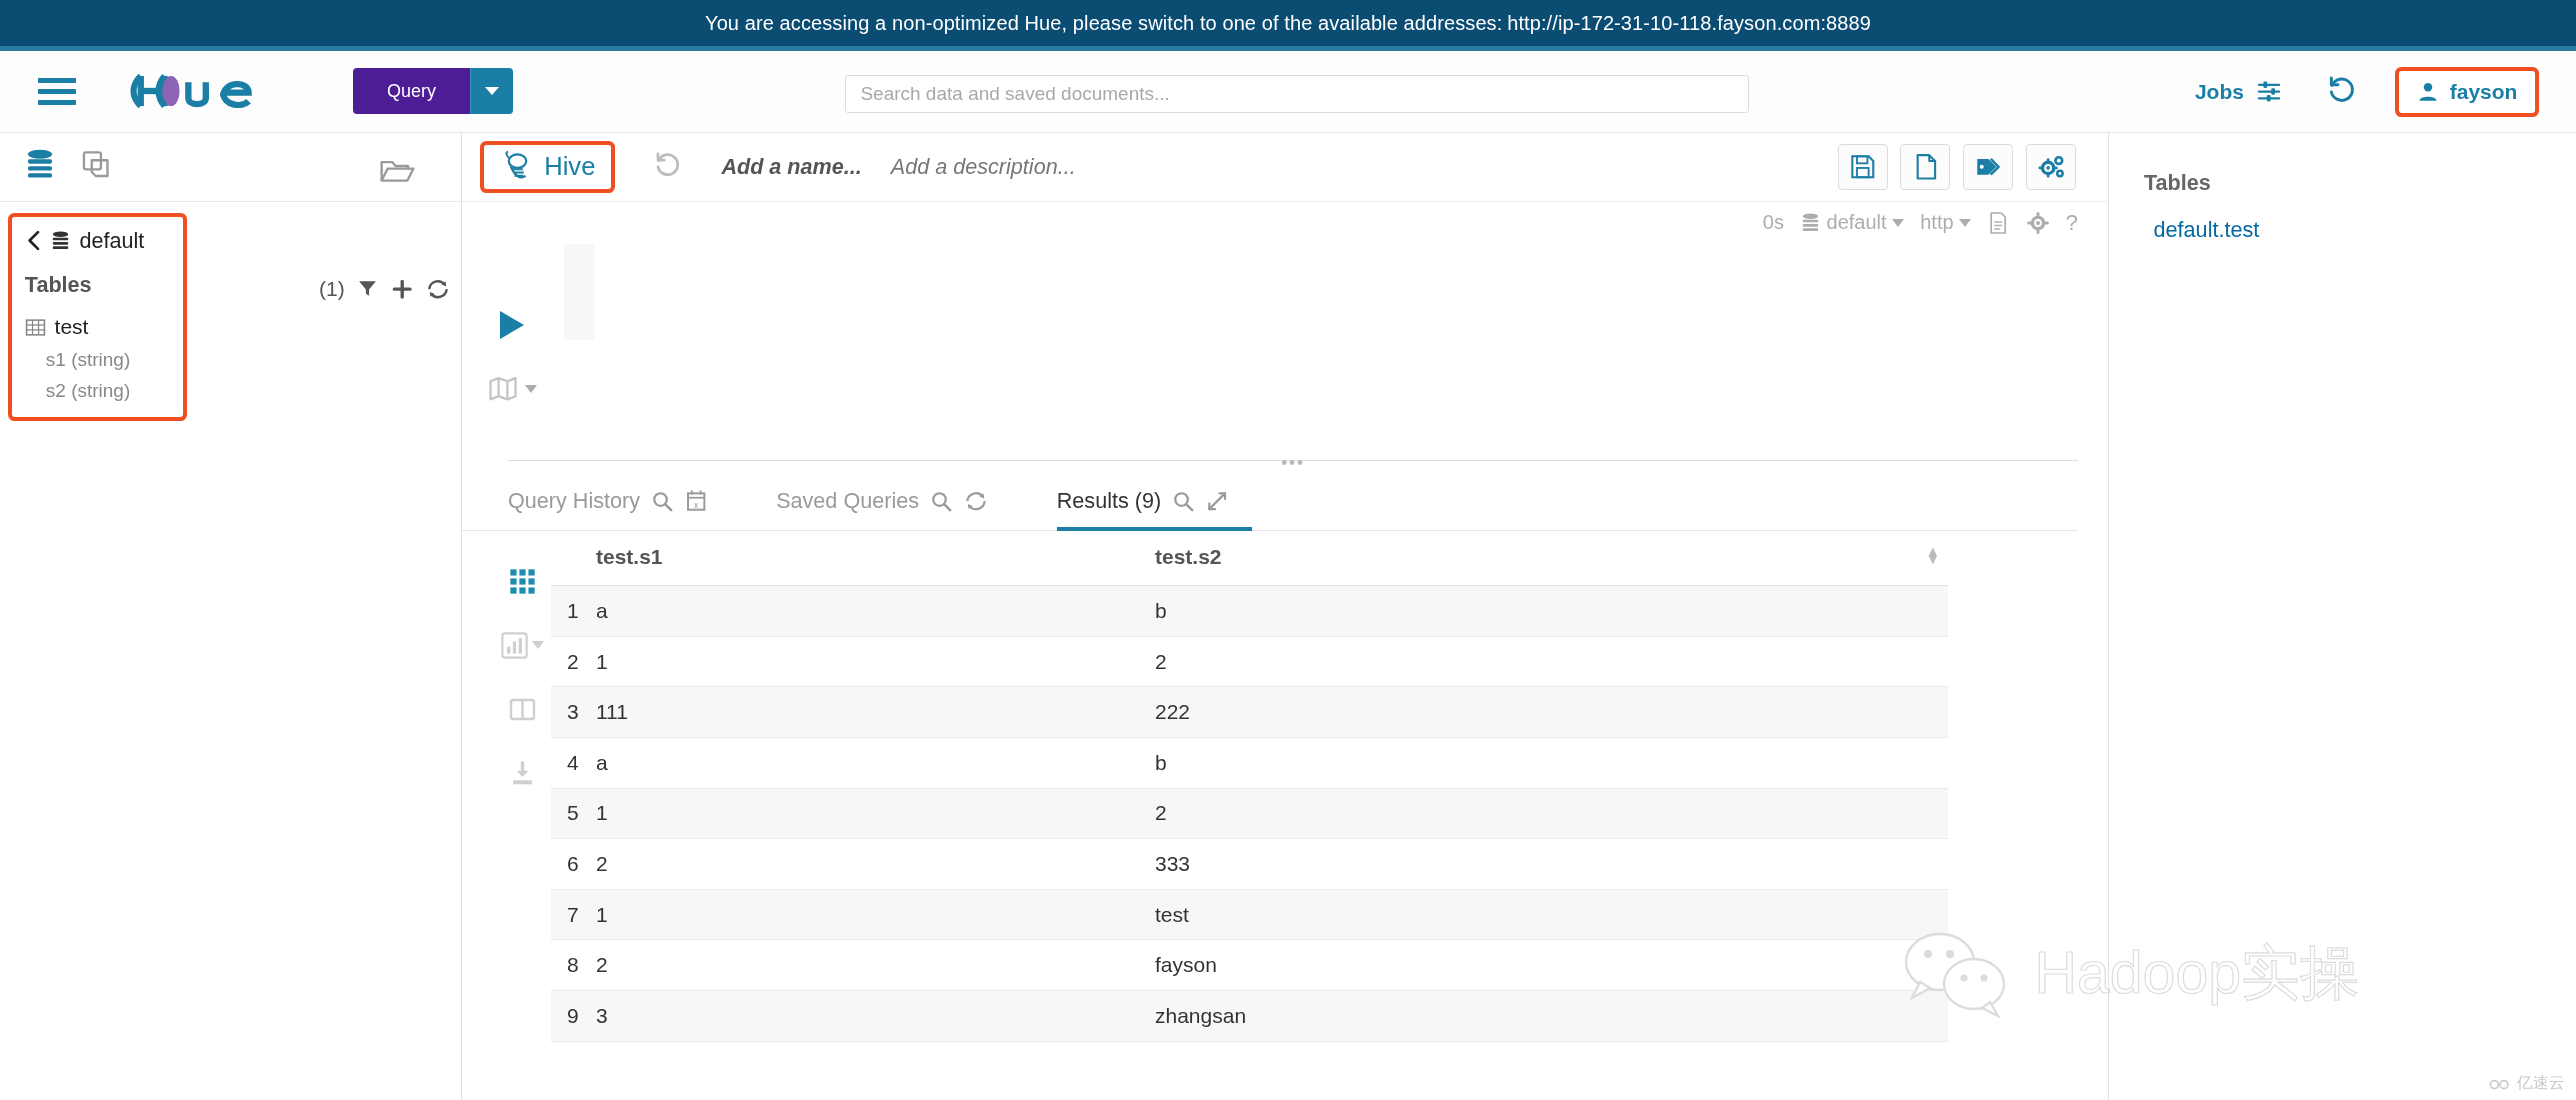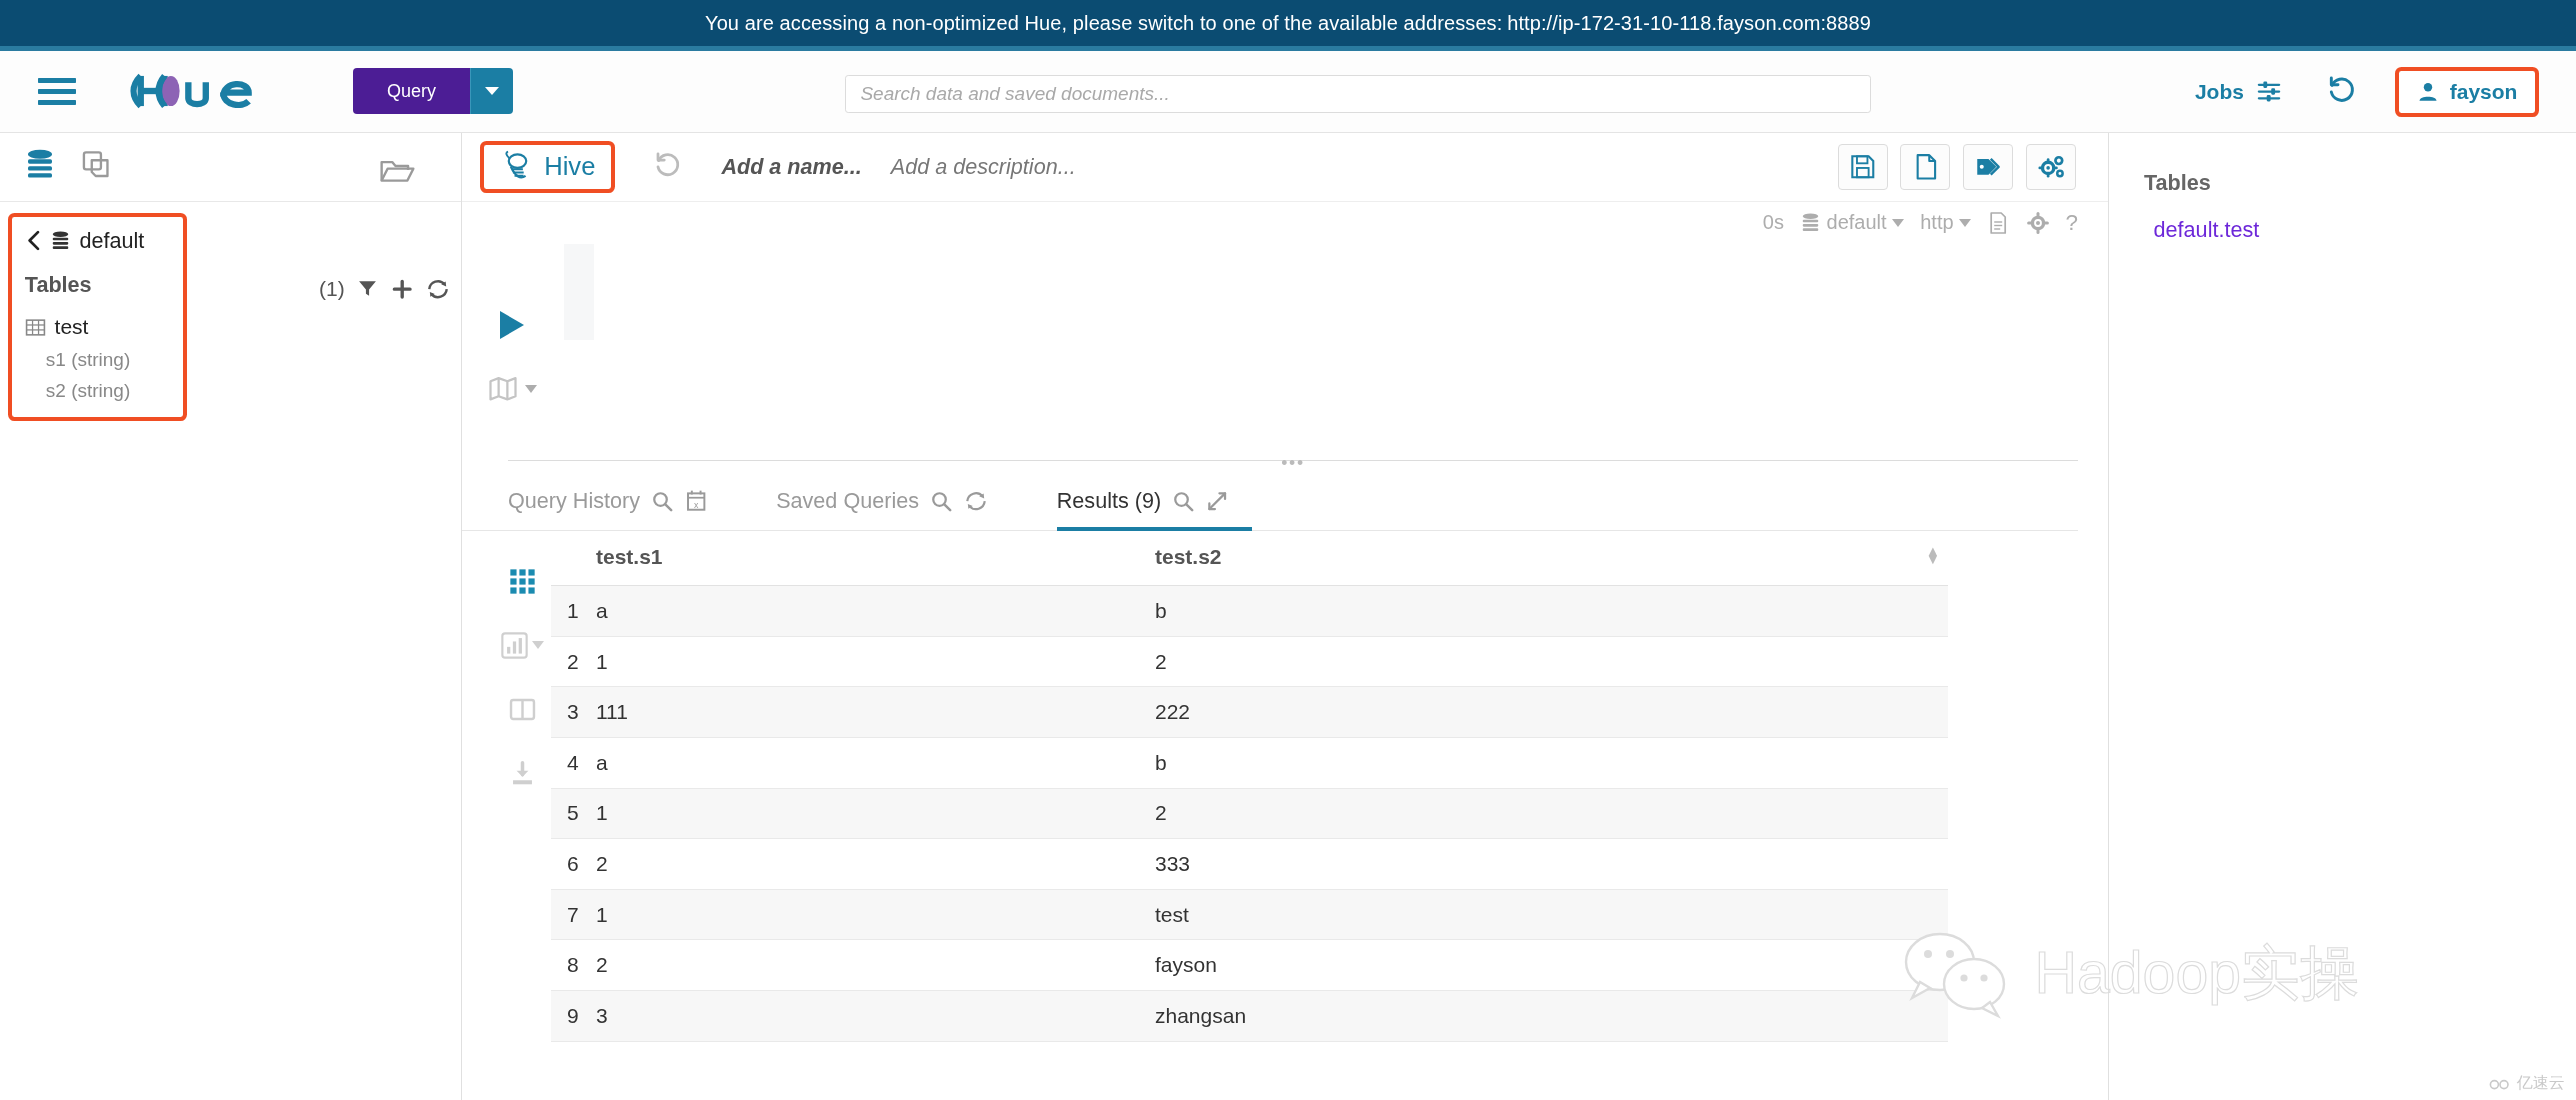--- a/index.html
+++ b/index.html
@@ -44,25 +44,24 @@
     border-radius: 0 4px 4px 0; display: flex;
     align-items: center; justify-content: center; cursor: pointer;
   }
   .caret-down {
     width: 0; height: 0; border-left: 7.2px solid transparent;
     border-right: 7.2px solid transparent; border-top: 8.8px solid #fff;
   }
 
   .search-wrap { position: absolute; left: 845px; top: 24px; }
   .search-input {
-    width: 1026px; height: 38px; border: 0.8px solid #dcdcdc;
+    width: 904px; height: 38px; border: 0.8px solid #dcdcdc;
     border-radius: 3.2px; padding: 0 14.4px; font-size: 19px;
     color: #555; font-family: "Liberation Sans", sans-serif;
     background: #fff;
-    font-style: italic;
   }
   .search-input::placeholder { color: #a9a9a9; }
 
   .header-right {
     position: absolute; right: 37px; top: 0; height: 82px;
     display: flex; align-items: center; gap: 0;
   }
   .jobs-link {
     color: #1b7ea4; font-size: 21px; font-weight: bold;
     display: flex; align-items: center; gap: 9.6px; cursor: pointer;
@@ -231,21 +230,21 @@
   
   .right-panel { width: 468px; background: #fff; border-left: 0.8px solid #e0e0e0; }
   .asst-tabs {
     height: 69px; display: flex; align-items: center; gap: 35px;
     padding-left: 35px; border-bottom: 0.8px solid #e6e6e6;
   }
   .asst-tab { font-size: 21.6px; color: #9a9a9a; cursor: pointer; }
   .asst-tab.active { color: #1b7ea4; font-weight: bold; }
   .asst-body { padding: 37px 0 0 35px; }
   .asst-label { font-size: 21.6px; font-weight: bold; color: #666; }
-  .asst-item { font-size: 21.6px; color: #6d28d9; margin-top: 21px;
+  .asst-item { font-size: 21.6px; color: #0369a1; margin-top: 21px;
                margin-left: 9.6px; cursor: pointer; }
 
   
   .watermark {
     position: absolute; left: 1900px; top: 926px; display: flex;
     align-items: center; gap: 14.4px; pointer-events: none; user-select: none;
   }
   .wm-text {
     font-size: 59px; color: transparent;
     -webkit-text-stroke: 1.2px #dcdcdc;

